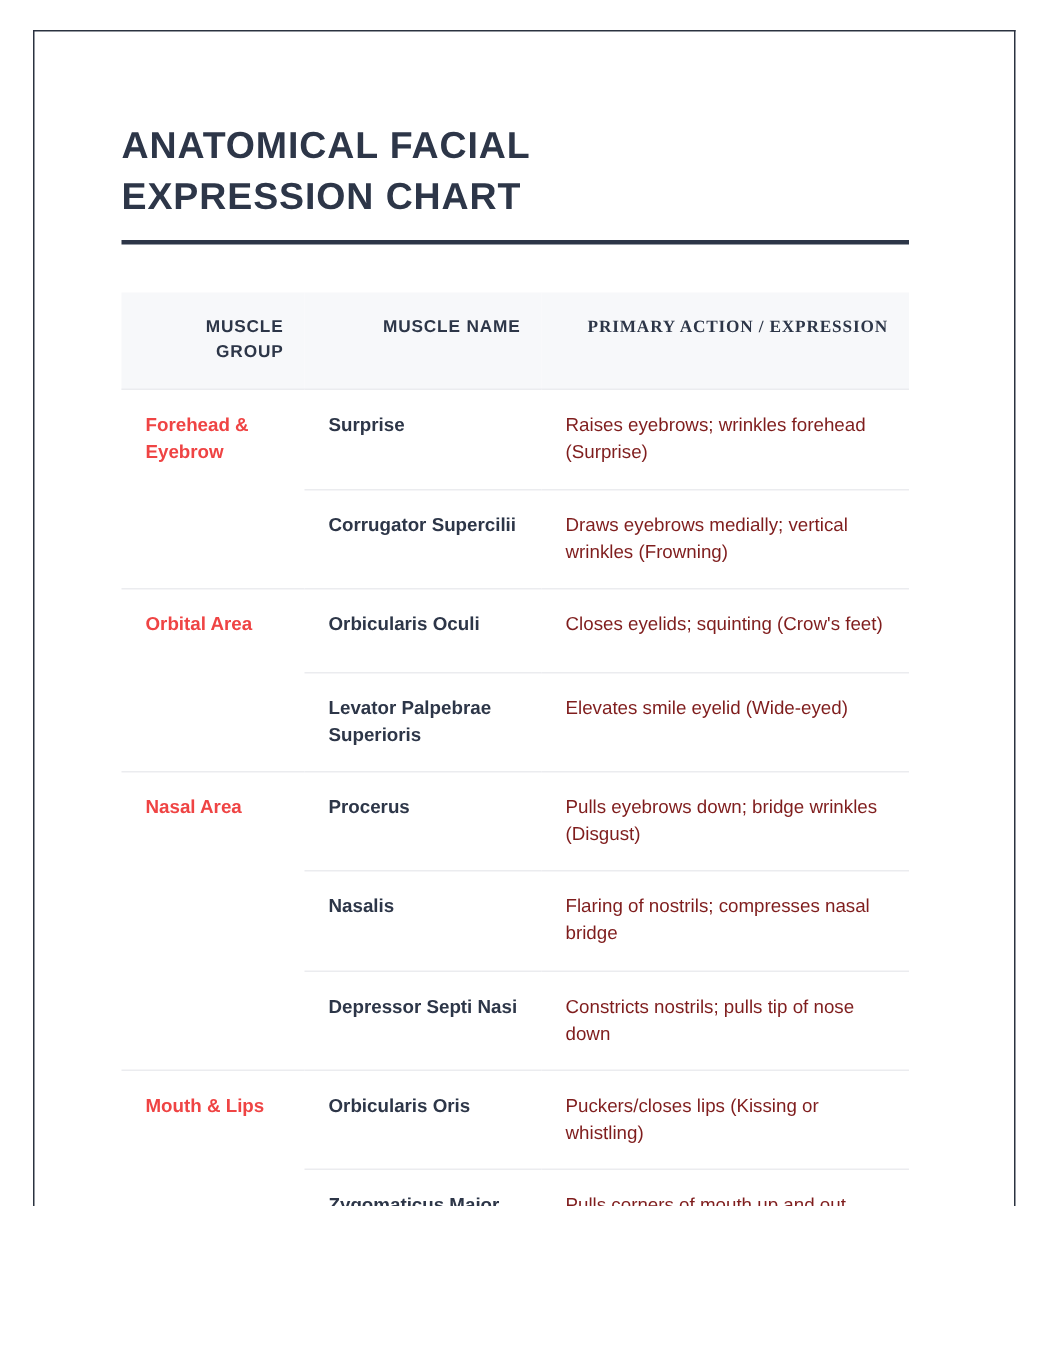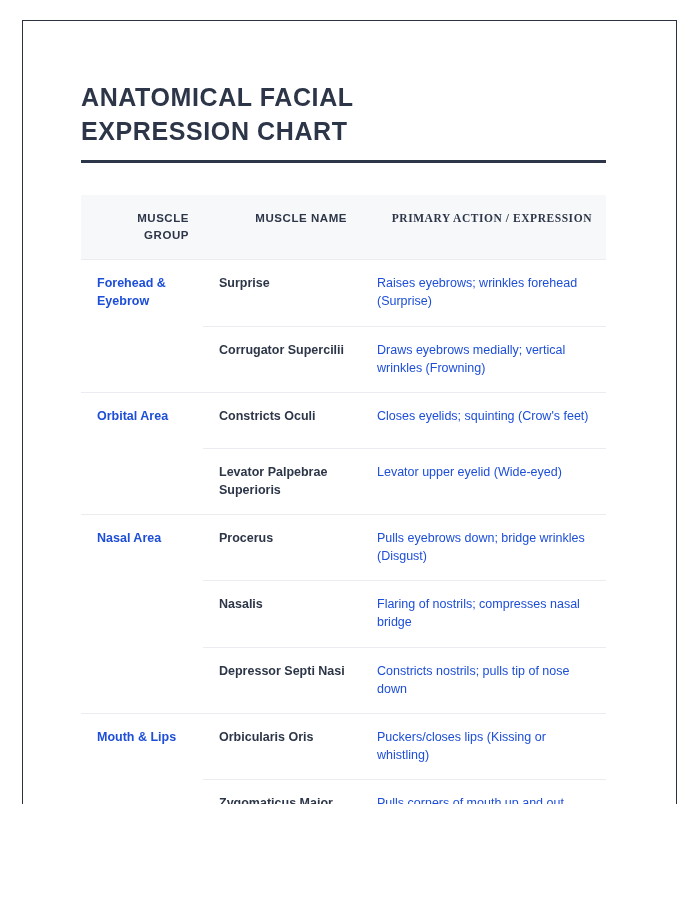--- a/index.html
+++ b/index.html
@@ -121,35 +121,35 @@
     line-height: 1.45;
     background: #ffffff;
   }
 
   .chart-table tbody tr.group-start > td {
     border-top: 1px solid #ebecef;
   }
 
   td.cell-group {
     background: #fdf7f6;
-    color: #1d4ed8;
+    color: #ef4444;
     font-size: 12.5px;
     font-weight: bold;
     line-height: 1.42;
     border-top: 1px solid #ebecef;
   }
 
   td.cell-name {
     color: #2d3648;
     font-size: 12.5px;
     font-weight: bold;
   }
 
   td.cell-action {
-    color: #1d4ed8;
+    color: #7f1d1d;
     font-size: 12.5px;
     font-weight: normal;
   }
 
   
   .chart-table tbody tr { height: 56px; }
 </style>
 </head>
 <body>
 
@@ -181,26 +181,26 @@
               <td class="cell-group" rowspan="2">Forehead &amp; Eyebrow</td>
               <td class="cell-name">Surprise</td>
               <td class="cell-action">Raises eyebrows; wrinkles forehead (Surprise)</td>
             </tr>
             <tr>
               <td class="cell-name">Corrugator Supercilii</td>
               <td class="cell-action">Draws eyebrows medially; vertical wrinkles (Frowning)</td>
             </tr>
             <tr class="group-start">
               <td class="cell-group" rowspan="2">Orbital Area</td>
-              <td class="cell-name">Constricts Oculi</td>
+              <td class="cell-name">Orbicularis Oculi</td>
               <td class="cell-action">Closes eyelids; squinting (Crow's feet)</td>
             </tr>
             <tr>
               <td class="cell-name">Levator Palpebrae Superioris</td>
-              <td class="cell-action">Levator upper eyelid (Wide-eyed)</td>
+              <td class="cell-action">Elevates smile eyelid (Wide-eyed)</td>
             </tr>
             <tr class="group-start">
               <td class="cell-group" rowspan="3">Nasal Area</td>
               <td class="cell-name">Procerus</td>
               <td class="cell-action">Pulls eyebrows down; bridge wrinkles (Disgust)</td>
             </tr>
             <tr>
               <td class="cell-name">Nasalis</td>
               <td class="cell-action">Flaring of nostrils; compresses nasal bridge</td>
             </tr>

